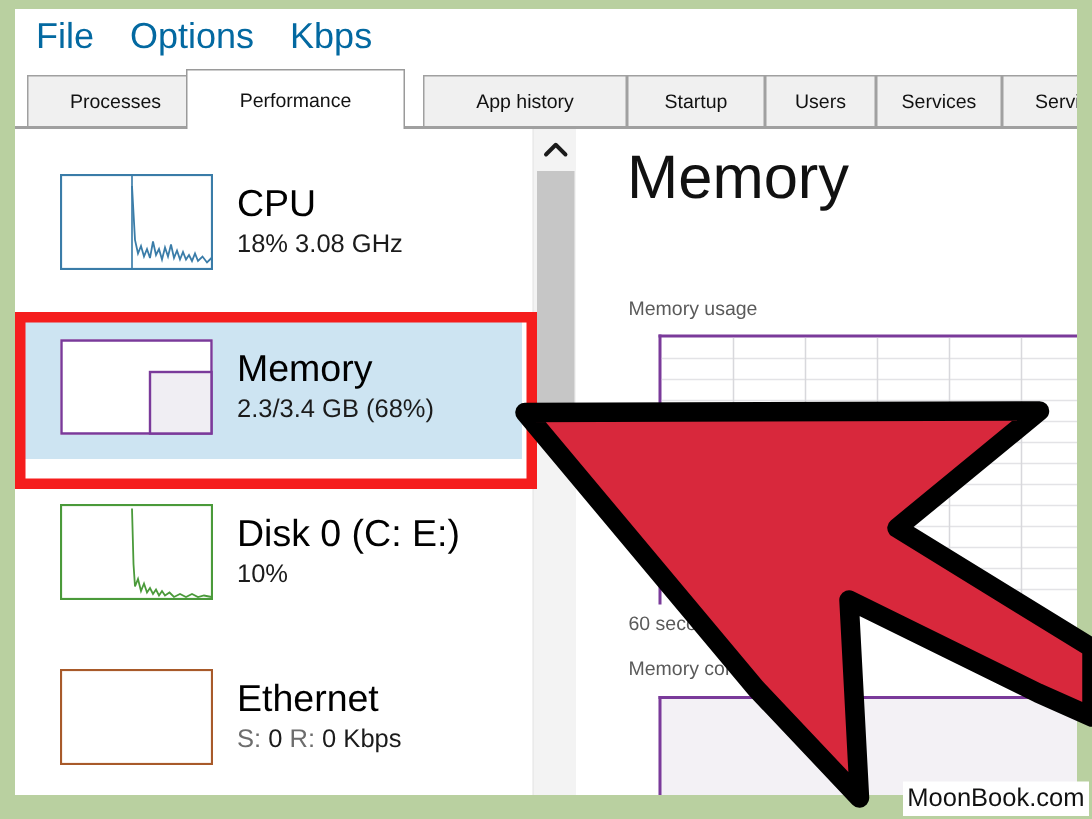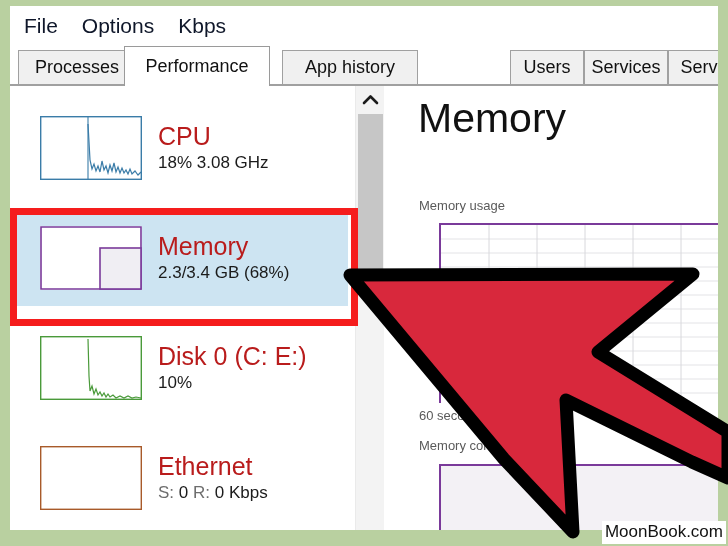--- a/index.html
+++ b/index.html
@@ -18,38 +18,38 @@
     overflow:hidden;
   }
   
   #menubar {
     position:absolute; left:0; top:0; width:100%; height:38px;
     background:#ffffff;
     display:flex; align-items:center;
     padding-left:14px;
   }
   .menu-item {
-    font-size:21px; color:#0f172a; margin-right:24px;
+    font-size:24px; color:#0369a1; margin-right:24px;
     line-height:1; white-space:nowrap;
   }
   
   #tabstrip {
     position:absolute; left:0; top:38px; width:100%; height:42px;
   }
   #tabline {
     position:absolute; left:0; bottom:0; width:100%; height:2px;
     background:#a0a0a0;
   }
   .tab {
     position:absolute;
     bottom:2px;
     background:#f0f0f0;
     border:1px solid #a0a0a0;
     border-bottom:none;
-    font-size:18px;
+    font-size:13px;
     color:#111;
     display:flex; align-items:center; justify-content:center;
     white-space:nowrap;
     padding:0 7px;
     height:34px;
   }
   .tab.selected {
     background:#ffffff;
     height:40px;
     bottom:0px;
@@ -74,21 +74,21 @@
   .list-item.selected { background:#cde4f2; }
   .mini {
     width:102px; height:64px;
     margin-left:24px; margin-right:16px;
     position:relative;
     background:#ffffff;
     flex:none;
   }
   .mini svg { display:block; width:100%; height:100%; }
   .itext { display:flex; flex-direction:column; justify-content:center; }
-  .ititle { font-size:25px; color:#b91c1c; line-height:1.15; white-space:nowrap; }
+  .ititle { font-size:25px; color:#000000; line-height:1.15; white-space:nowrap; }
   .isub { font-size:17px; color:#1b1b1b; line-height:1.3; margin-top:2px; white-space:nowrap; }
   .isub .dim { color:#6d6d6d; }
   
   #redbox {
     position:absolute;
     left:0px; top:122px; width:348px; height:118px;
     border:7px solid #f51d1d;
     pointer-events:none;
     z-index:20;
   }
@@ -168,20 +168,21 @@
     <span class="menu-item">File</span>
     <span class="menu-item">Options</span>
     <span class="menu-item">Kbps</span>
   </div>
 
   <div id="tabstrip">
     <div id="tabline"></div>
     <div class="tab" style="left:8px;   width:118px;">Processes</div>
     <div class="tab selected" style="left:114px; width:146px;text-align:center;">Performance</div>
     <div class="tab" style="left:272px; width:136px;">App history</div>
+    <div class="tab" style="left:408px; width:92px;">Startup</div>
     <div class="tab" style="left:500px; width:74px;">Users</div>
     <div class="tab" style="left:574px; width:84px;">Services</div>
     <div class="tab" style="left:658px; width:94px;">Services</div>
   </div>
 
   <div id="content">
 
     <div id="leftlist">
 
       <div class="list-item" style="top:14px;">

